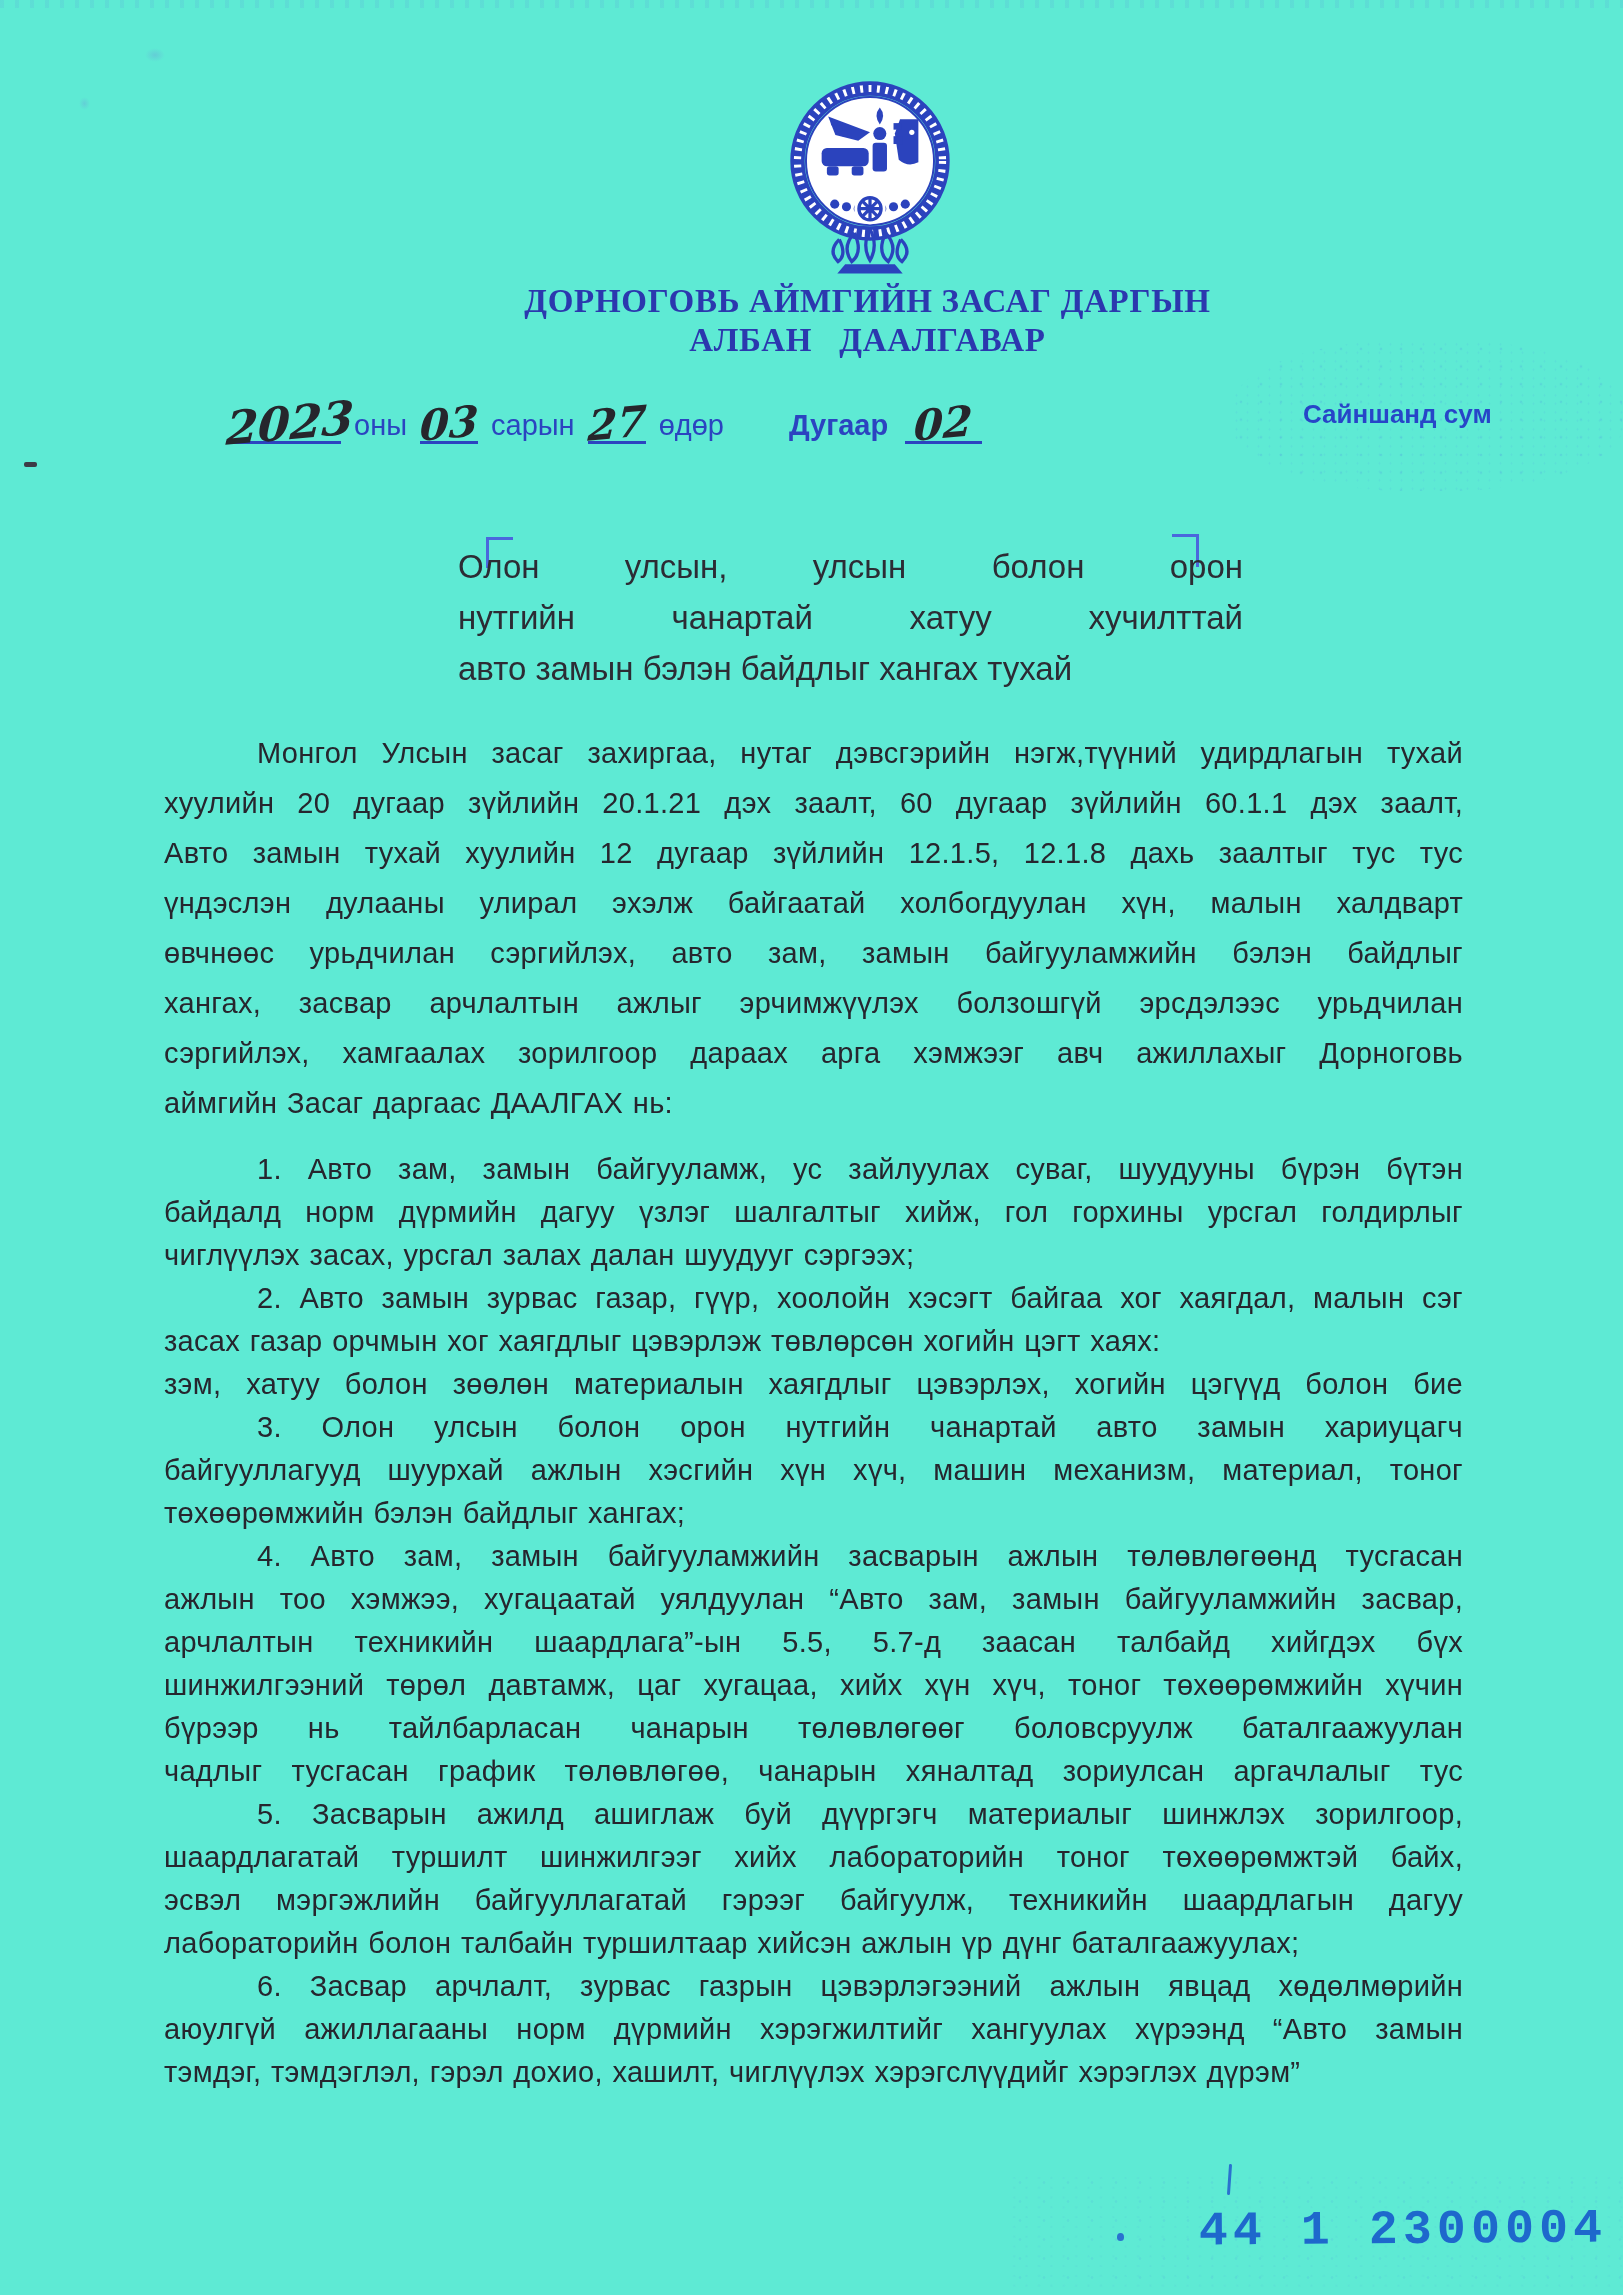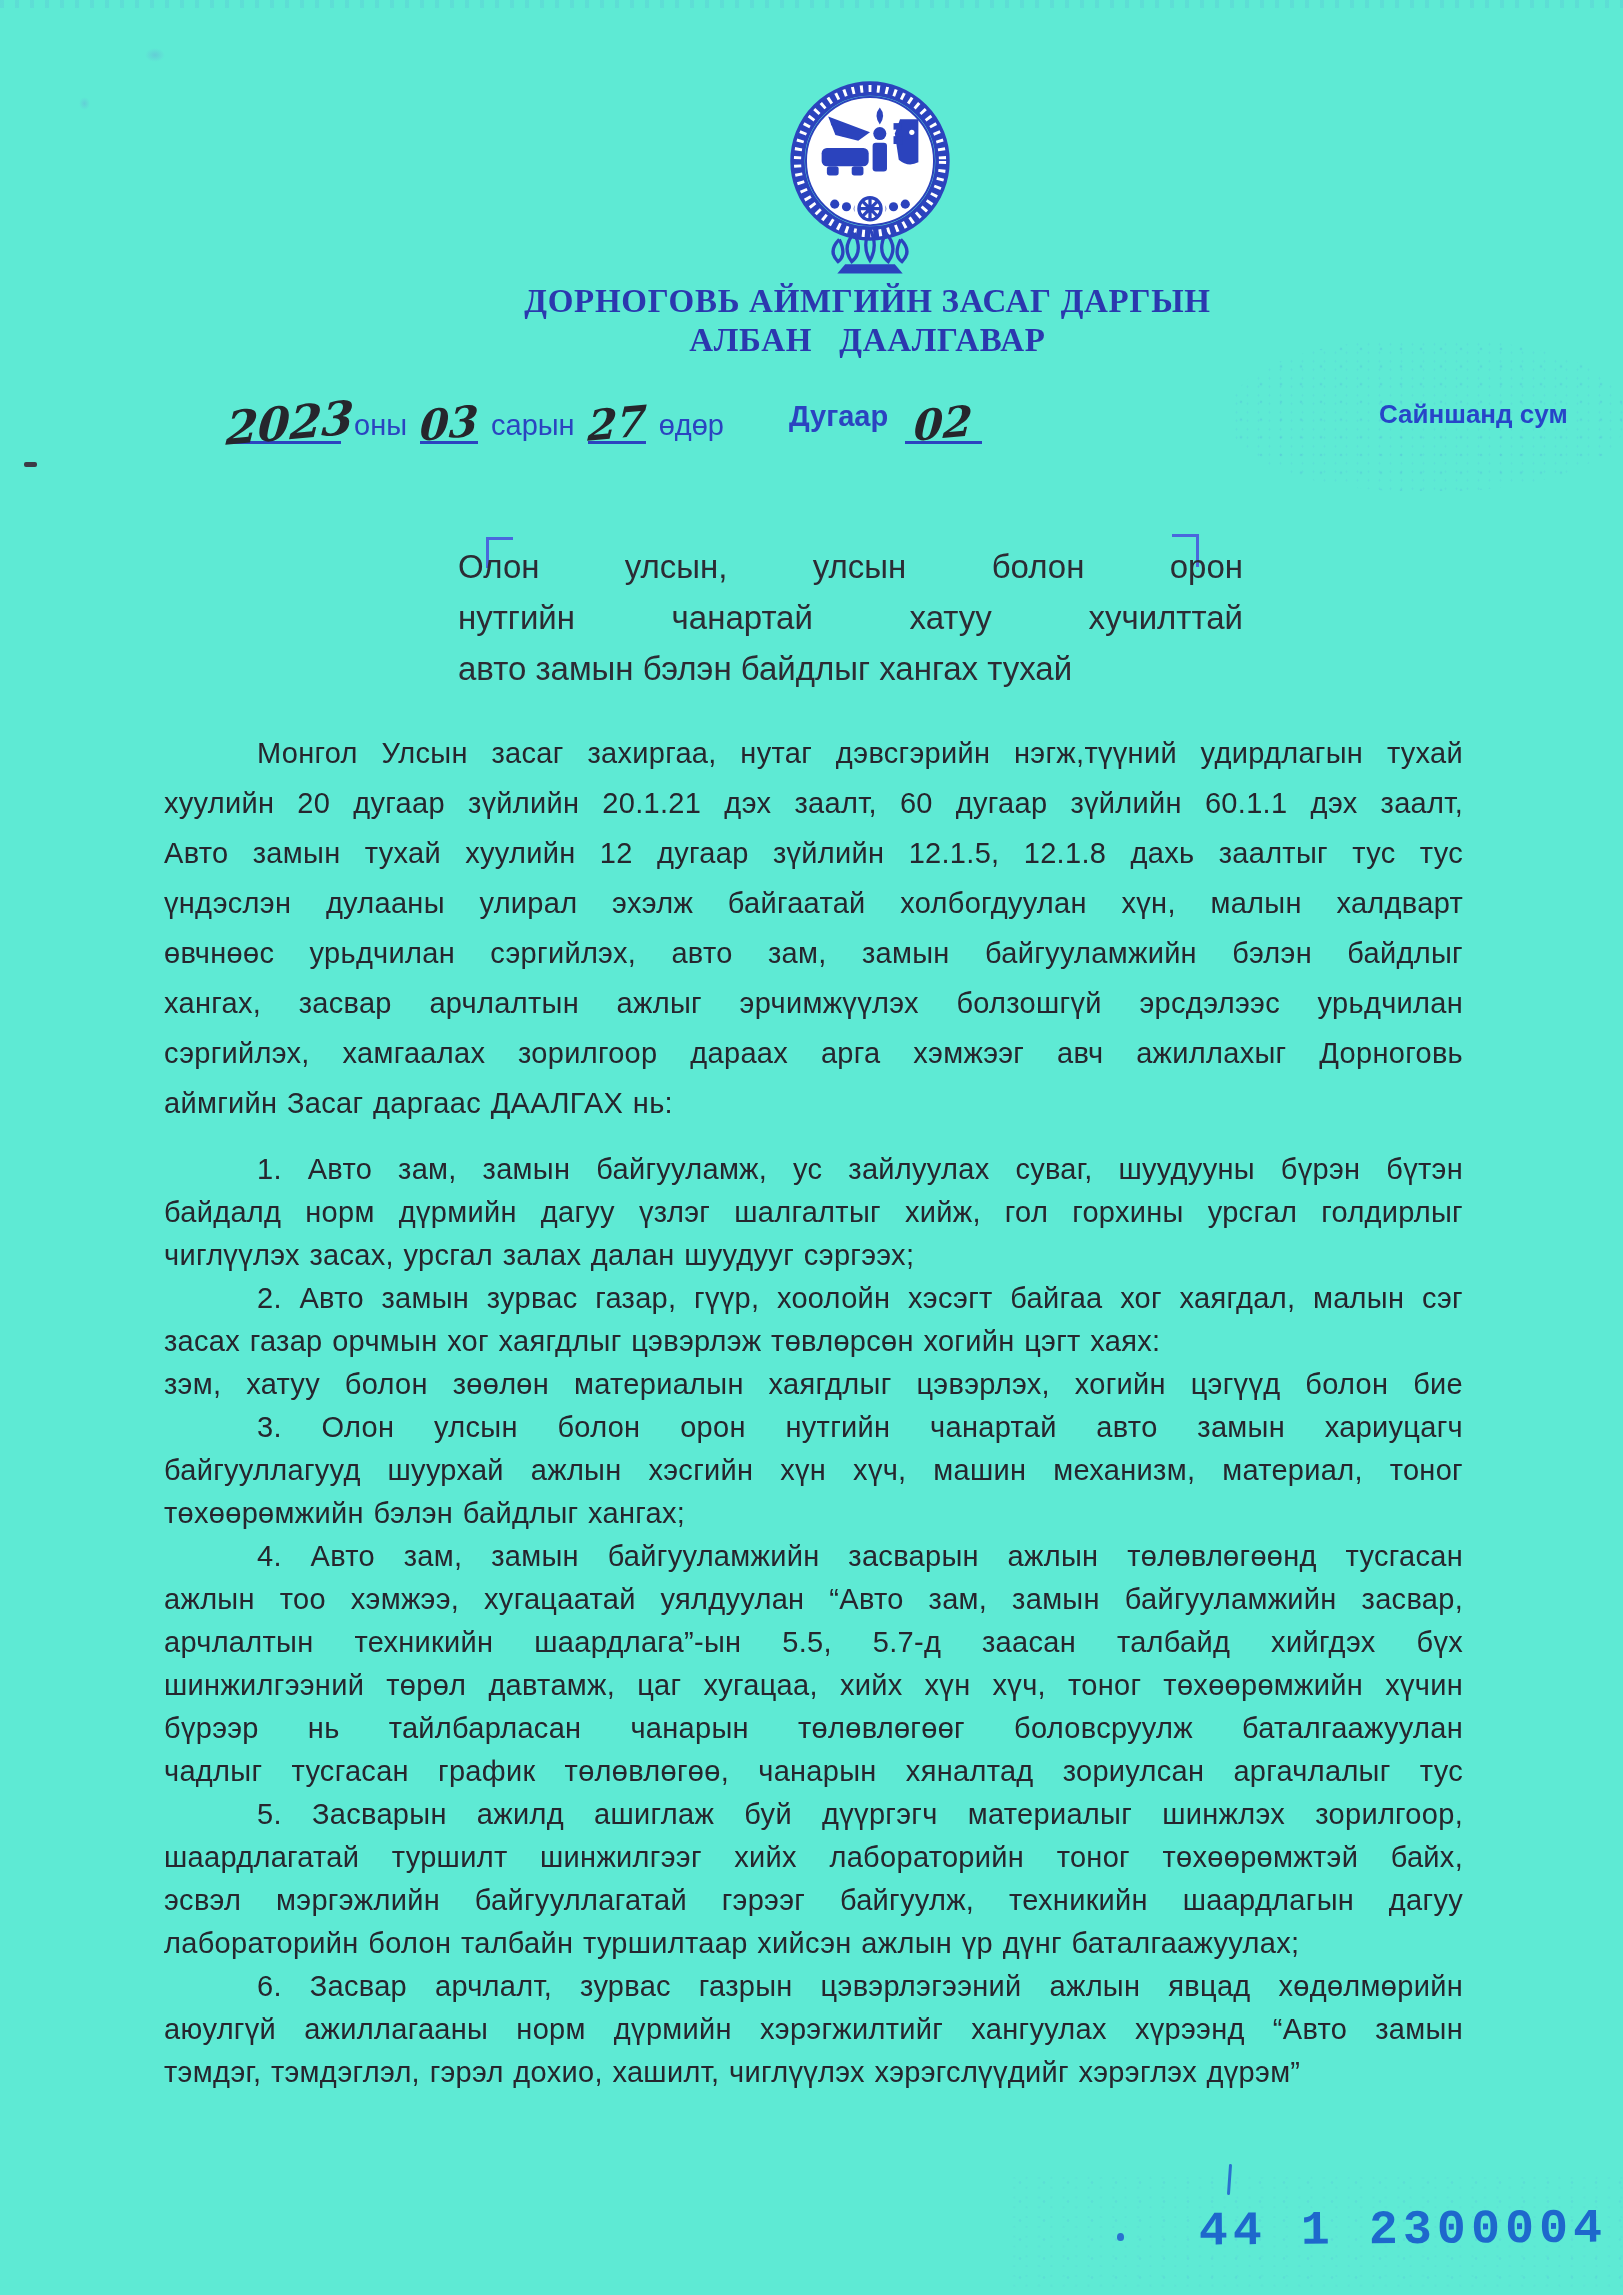--- a/index.html
+++ b/index.html
@@ -47,23 +47,23 @@
   .blank { display:inline-block; border-bottom:3.9px solid #2b44c0; text-align:center; height:41px; position:relative; }
   .blank.year { width:115px; }
   .blank.month { width:58px; }
   .blank.day { width:58px; }
   .blank.num { width:77px; }
   .hw { font-family:"DejaVu Serif", serif; font-style:italic; font-weight:bold;
     color:#26262c; display:inline-block; transform:rotate(-5deg) skewX(-8deg);
     font-size:46px; line-height:39px; position:relative; top:3.9px; white-space:nowrap; }
   .blank.month .hw, .blank.day .hw, .blank.num .hw { font-size:42px; }
   .date-label { font-size:29px; color:#2b44c0; padding-bottom:2.6px; }
-  .dugaar-group { position:absolute; left:789px; bottom:11.8px; display:flex; align-items:flex-start; gap:17px; }
+  .dugaar-group { position:absolute; left:789px; bottom:11.8px; display:flex; align-items:flex-end; gap:17px; }
   .dugaar-label { font-size:29px; font-weight:bold; color:#2b44c0; padding-bottom:2.6px; }
-  .sum-label { position:absolute; left:1379px; bottom:26px; font-size:26px; font-weight:bold; color:#2745c8; }
+  .sum-label { position:absolute; left:1303px; bottom:26px; font-size:26px; font-weight:bold; color:#2745c8; }
 
   
   .bracket { position:absolute; }
   .bracket.left  { left:486px;  top:537px; width:23.6px; height:27.5px; border-top:3.9px solid #4a67dd; border-left:3.9px solid #4a67dd; }
   .bracket.right { left:1172px; top:534px; width:23.6px; height:30px; border-top:3.9px solid #4a67dd; border-right:3.9px solid #4a67dd; }
   .doc-title { position:absolute; left:458px; top:541px; width:785px; text-align:center;
     font-size:33px; line-height:51px; color:#2c2c34; }
 
   
   .body-text { position:absolute; left:164px; top:728px; width:1299px; color:#26262e;

